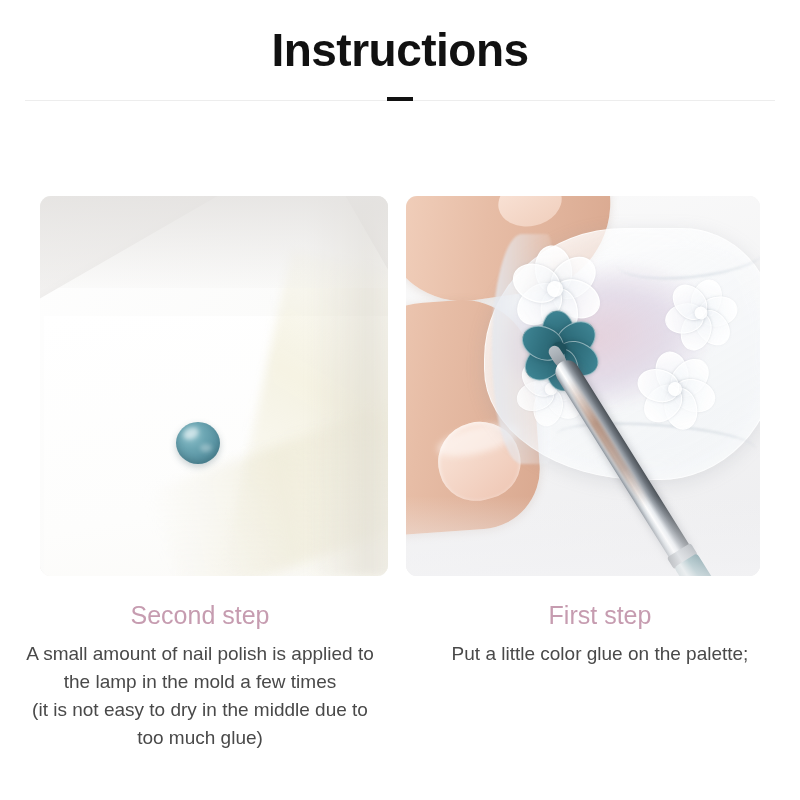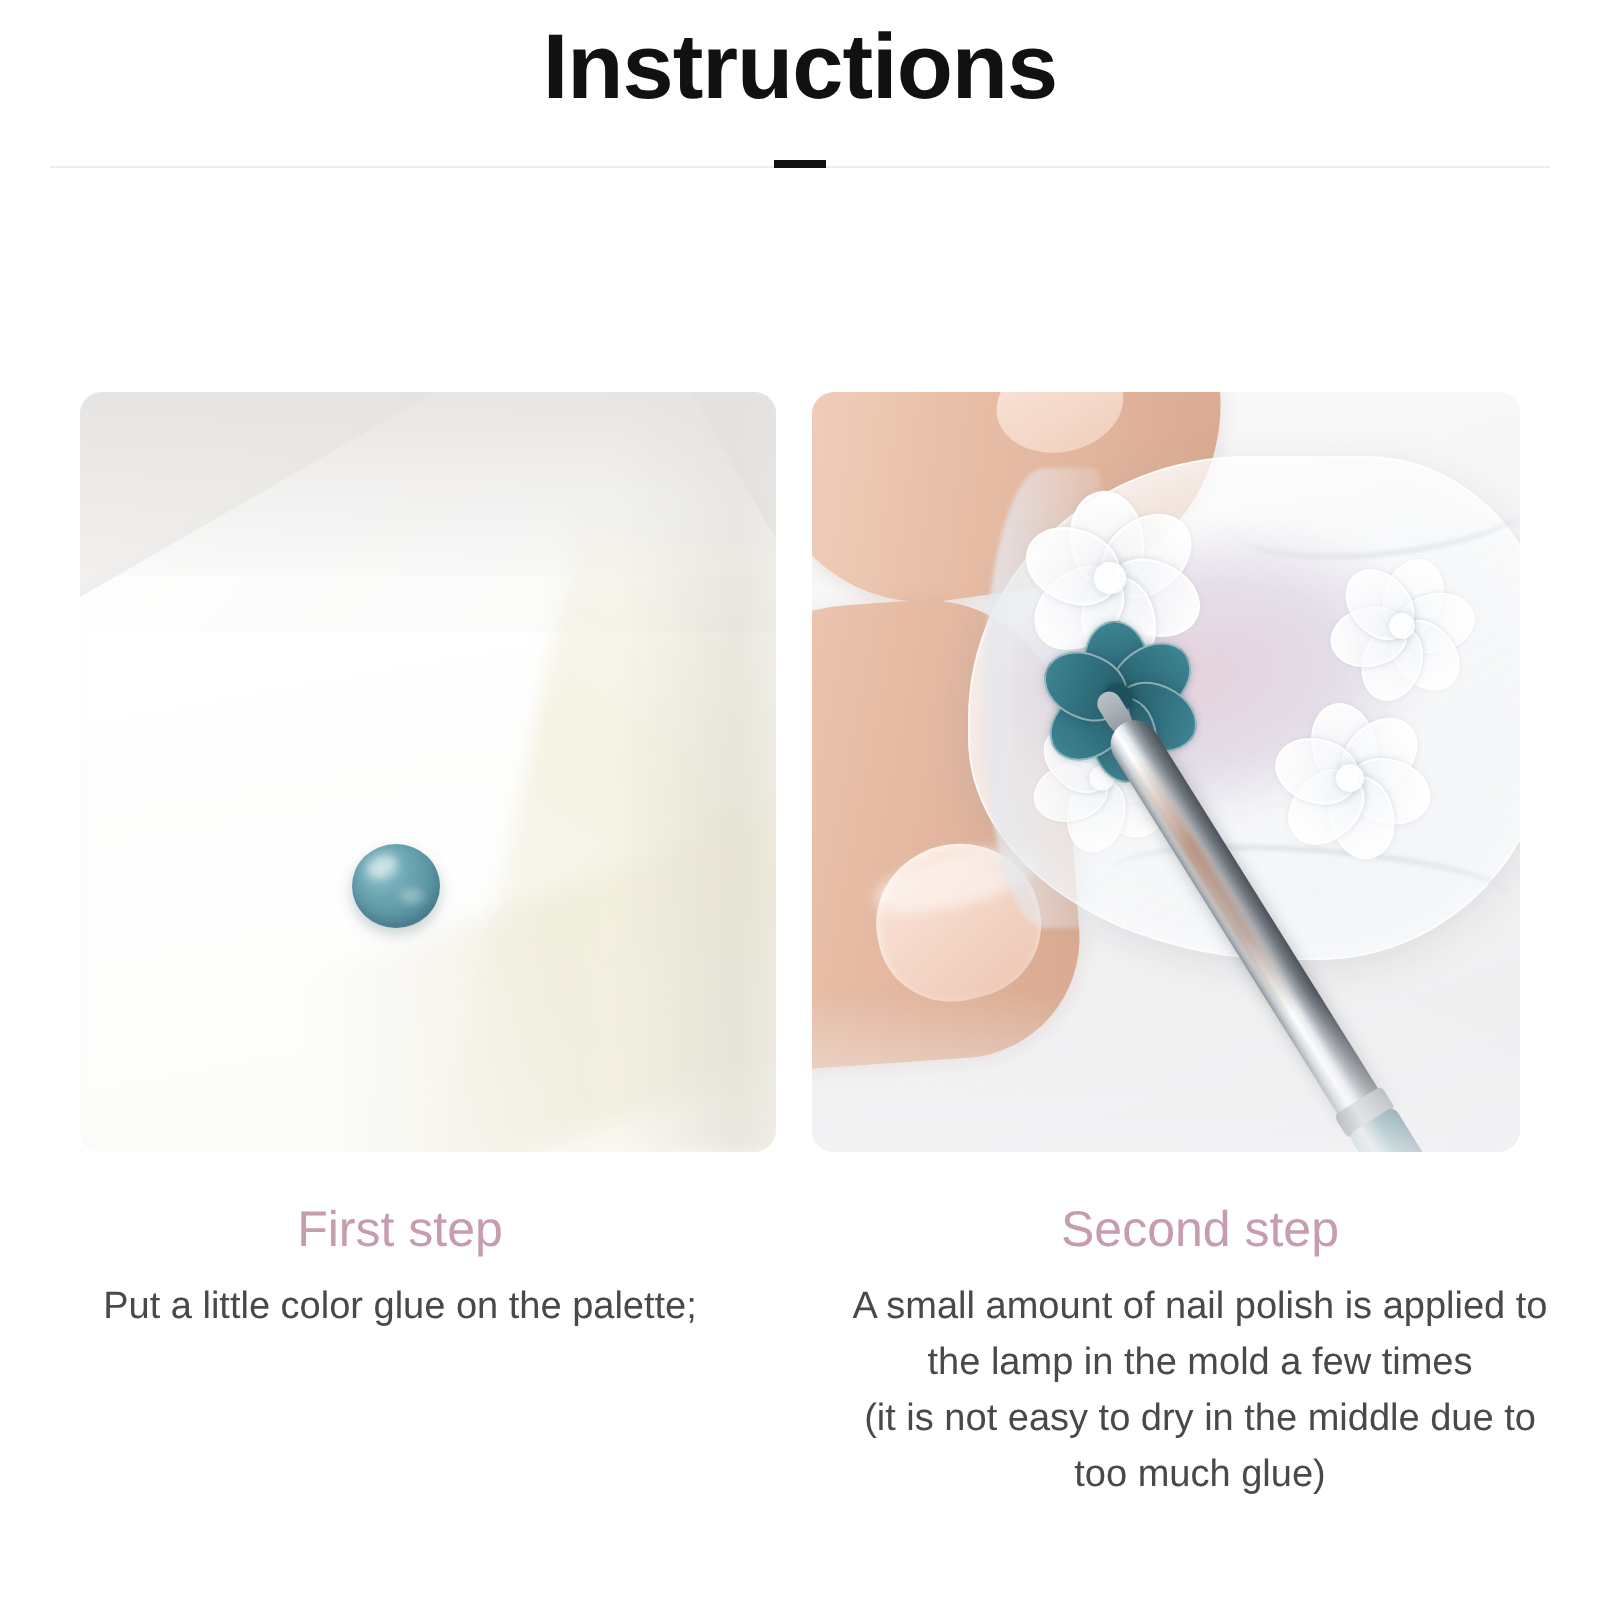--- a/index.html
+++ b/index.html
@@ -13,21 +13,21 @@
     height: 800px;
     font-family: "Liberation Sans", sans-serif;
     -webkit-font-smoothing: antialiased;
     overflow: hidden;
     position: relative;
   }
 
   
   .header {
     width: 100%;
-    padding-top: 9px;
+    padding-top: 26px;
     box-sizing: border-box;
   }
   .title {
     text-align: center;
     font-size: 46px;
     font-weight: bold;
     letter-spacing: -0.5px;
     color: #111111;
     line-height: 1.05;
     margin: 0;
@@ -533,30 +533,30 @@
       </div>
 
       <div class="rp-blur-bottom"></div>
     </div>
   </div>
 
 </div>
 
 <div class="captions">
 
-  <div class="caption-col left">
-    <p class="step-title">First step</p>
-    <p class="step-body">
-      <span class="line">Put a little color glue on the palette;</span>
-    </p>
-  </div>
-
   <div class="caption-col right">
     <p class="step-title">Second step</p>
     <p class="step-body">
       <span class="line">A small amount of nail polish is applied to</span>
       <span class="line">the lamp in the mold a few times</span>
       <span class="line">(it is not easy to dry in the middle due to</span>
       <span class="line">too much glue)</span>
     </p>
   </div>
 
+  <div class="caption-col left">
+    <p class="step-title">First step</p>
+    <p class="step-body">
+      <span class="line">Put a little color glue on the palette;</span>
+    </p>
+  </div>
+
 </div>
 
 </body></html>

